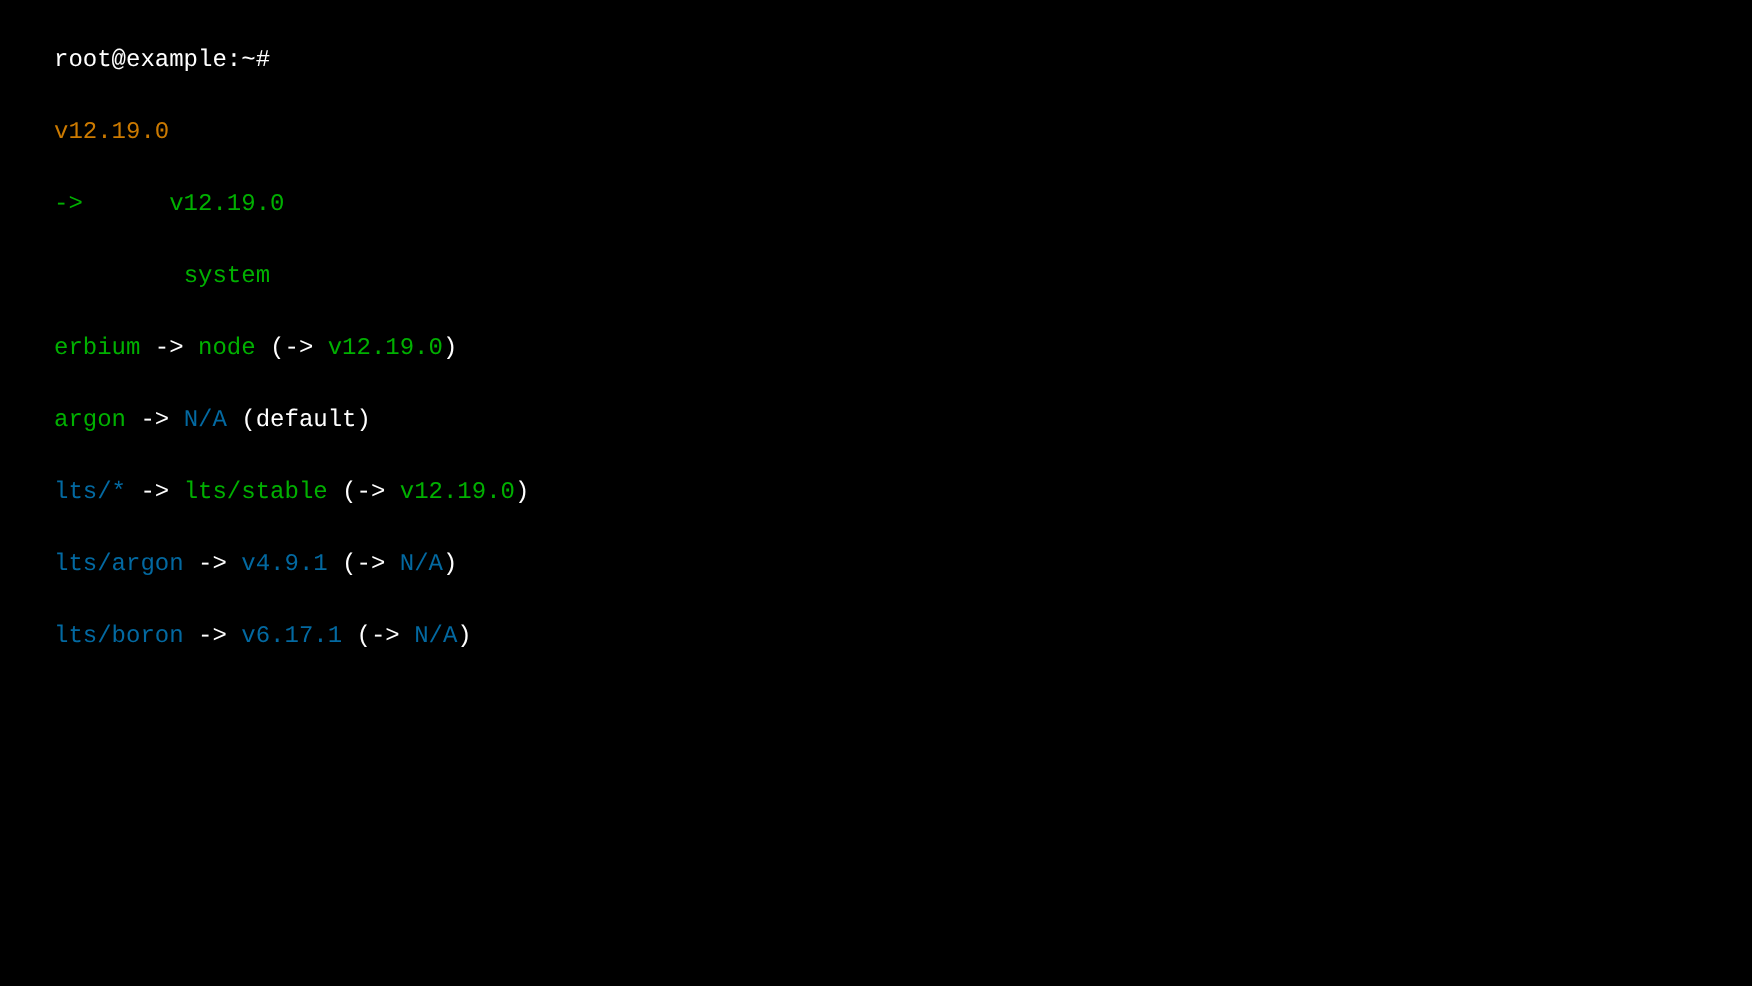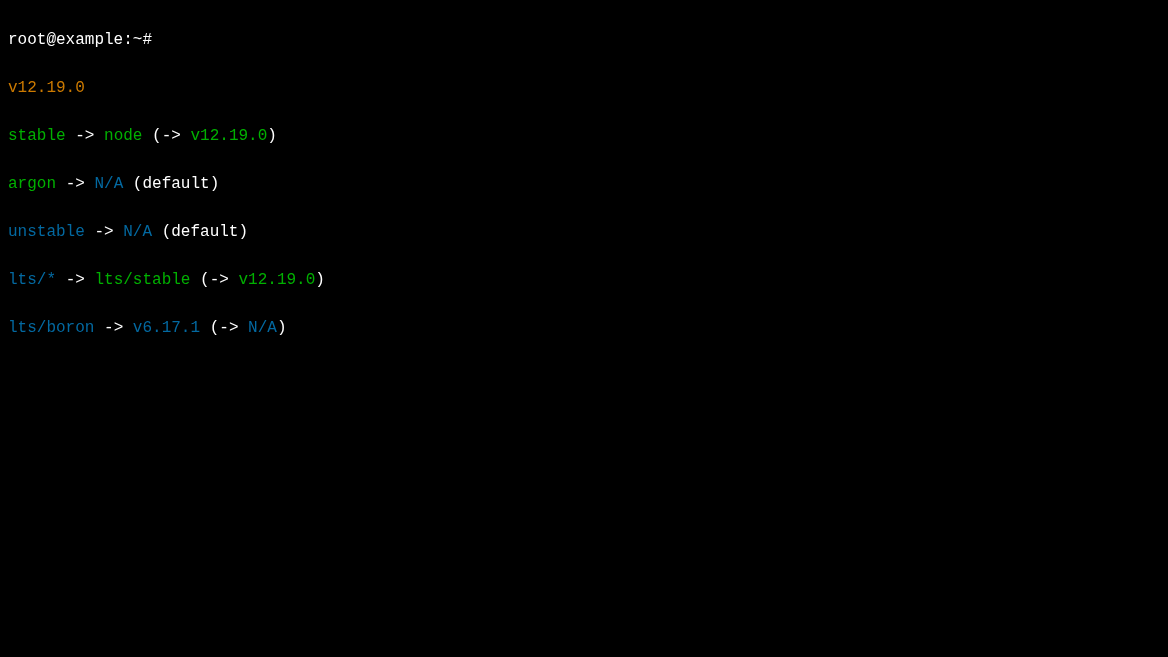--- a/index.html
+++ b/index.html
@@ -8,36 +8,38 @@
       font-family: 'Courier New', Consolas, monospace;
       font-size: 16px;
       line-height: 1.5;
       color: #ffffff;
       padding: 4px 8px;
       width: 1168px;
       height: 657px;
       overflow: hidden;
     }
     .terminal { white-space: pre; }
-    .line { display: block; min-height: 1.5em; }
+    .line { display: block; min-height: 1.5em; margin-left: 28px; }
     .white { color: #ffffff; }
     .green { color: #00b000; }
     .red { color: #0369a1; }
     .orange { color: #cc7a00; }
   </style>
 </head>
 <body>
 
 <div class="terminal">
 <span class="line"><span class="white">root@example:~#</span></span>
 <span class="line"><span class="orange">v12.19.0</span></span>
-<span class="line"><span class="green">stable</span> <span class="white">-&gt;</span> <span class="green">node</span> <span class="white">(</span><span class="white">-&gt;</span> <span class="green">v12.19.0</span><span class="white">)</span><span class="white"></span></span>
+<span class="line"><span class="green">-&gt;</span>      <span class="green">v12.19.0</span></span>
+<span class="line">         <span class="green">system</span></span>
+<span class="line"><span class="green">erbium</span> <span class="white">-&gt;</span> <span class="green">node</span> <span class="white">(</span><span class="white">-&gt;</span> <span class="green">v12.19.0</span><span class="white">)</span><span class="white"></span></span>
 <span class="line"><span class="green">argon</span> <span class="white">-&gt;</span> <span class="red">N/A</span><span class="white"> (default)</span></span>
-<span class="line"><span class="red">unstable</span> <span class="white">-&gt;</span> <span class="red">N/A</span><span class="white"> (default)</span></span>
 <span class="line"><span class="red">lts/*</span> <span class="white">-&gt;</span> <span class="green">lts/stable</span> <span class="white">(</span><span class="white">-&gt;</span> <span class="green">v12.19.0</span><span class="white">)</span></span>
+<span class="line"><span class="red">lts/argon</span> <span class="white">-&gt;</span> <span class="red">v4.9.1</span> <span class="white">(</span><span class="white">-&gt;</span> <span class="red">N/A</span><span class="white">)</span></span>
 <span class="line"><span class="red">lts/boron</span> <span class="white">-&gt;</span> <span class="red">v6.17.1</span> <span class="white">(</span><span class="white">-&gt;</span> <span class="red">N/A</span><span class="white">)</span></span>
 
 
 
 
 
 
 
 
 

